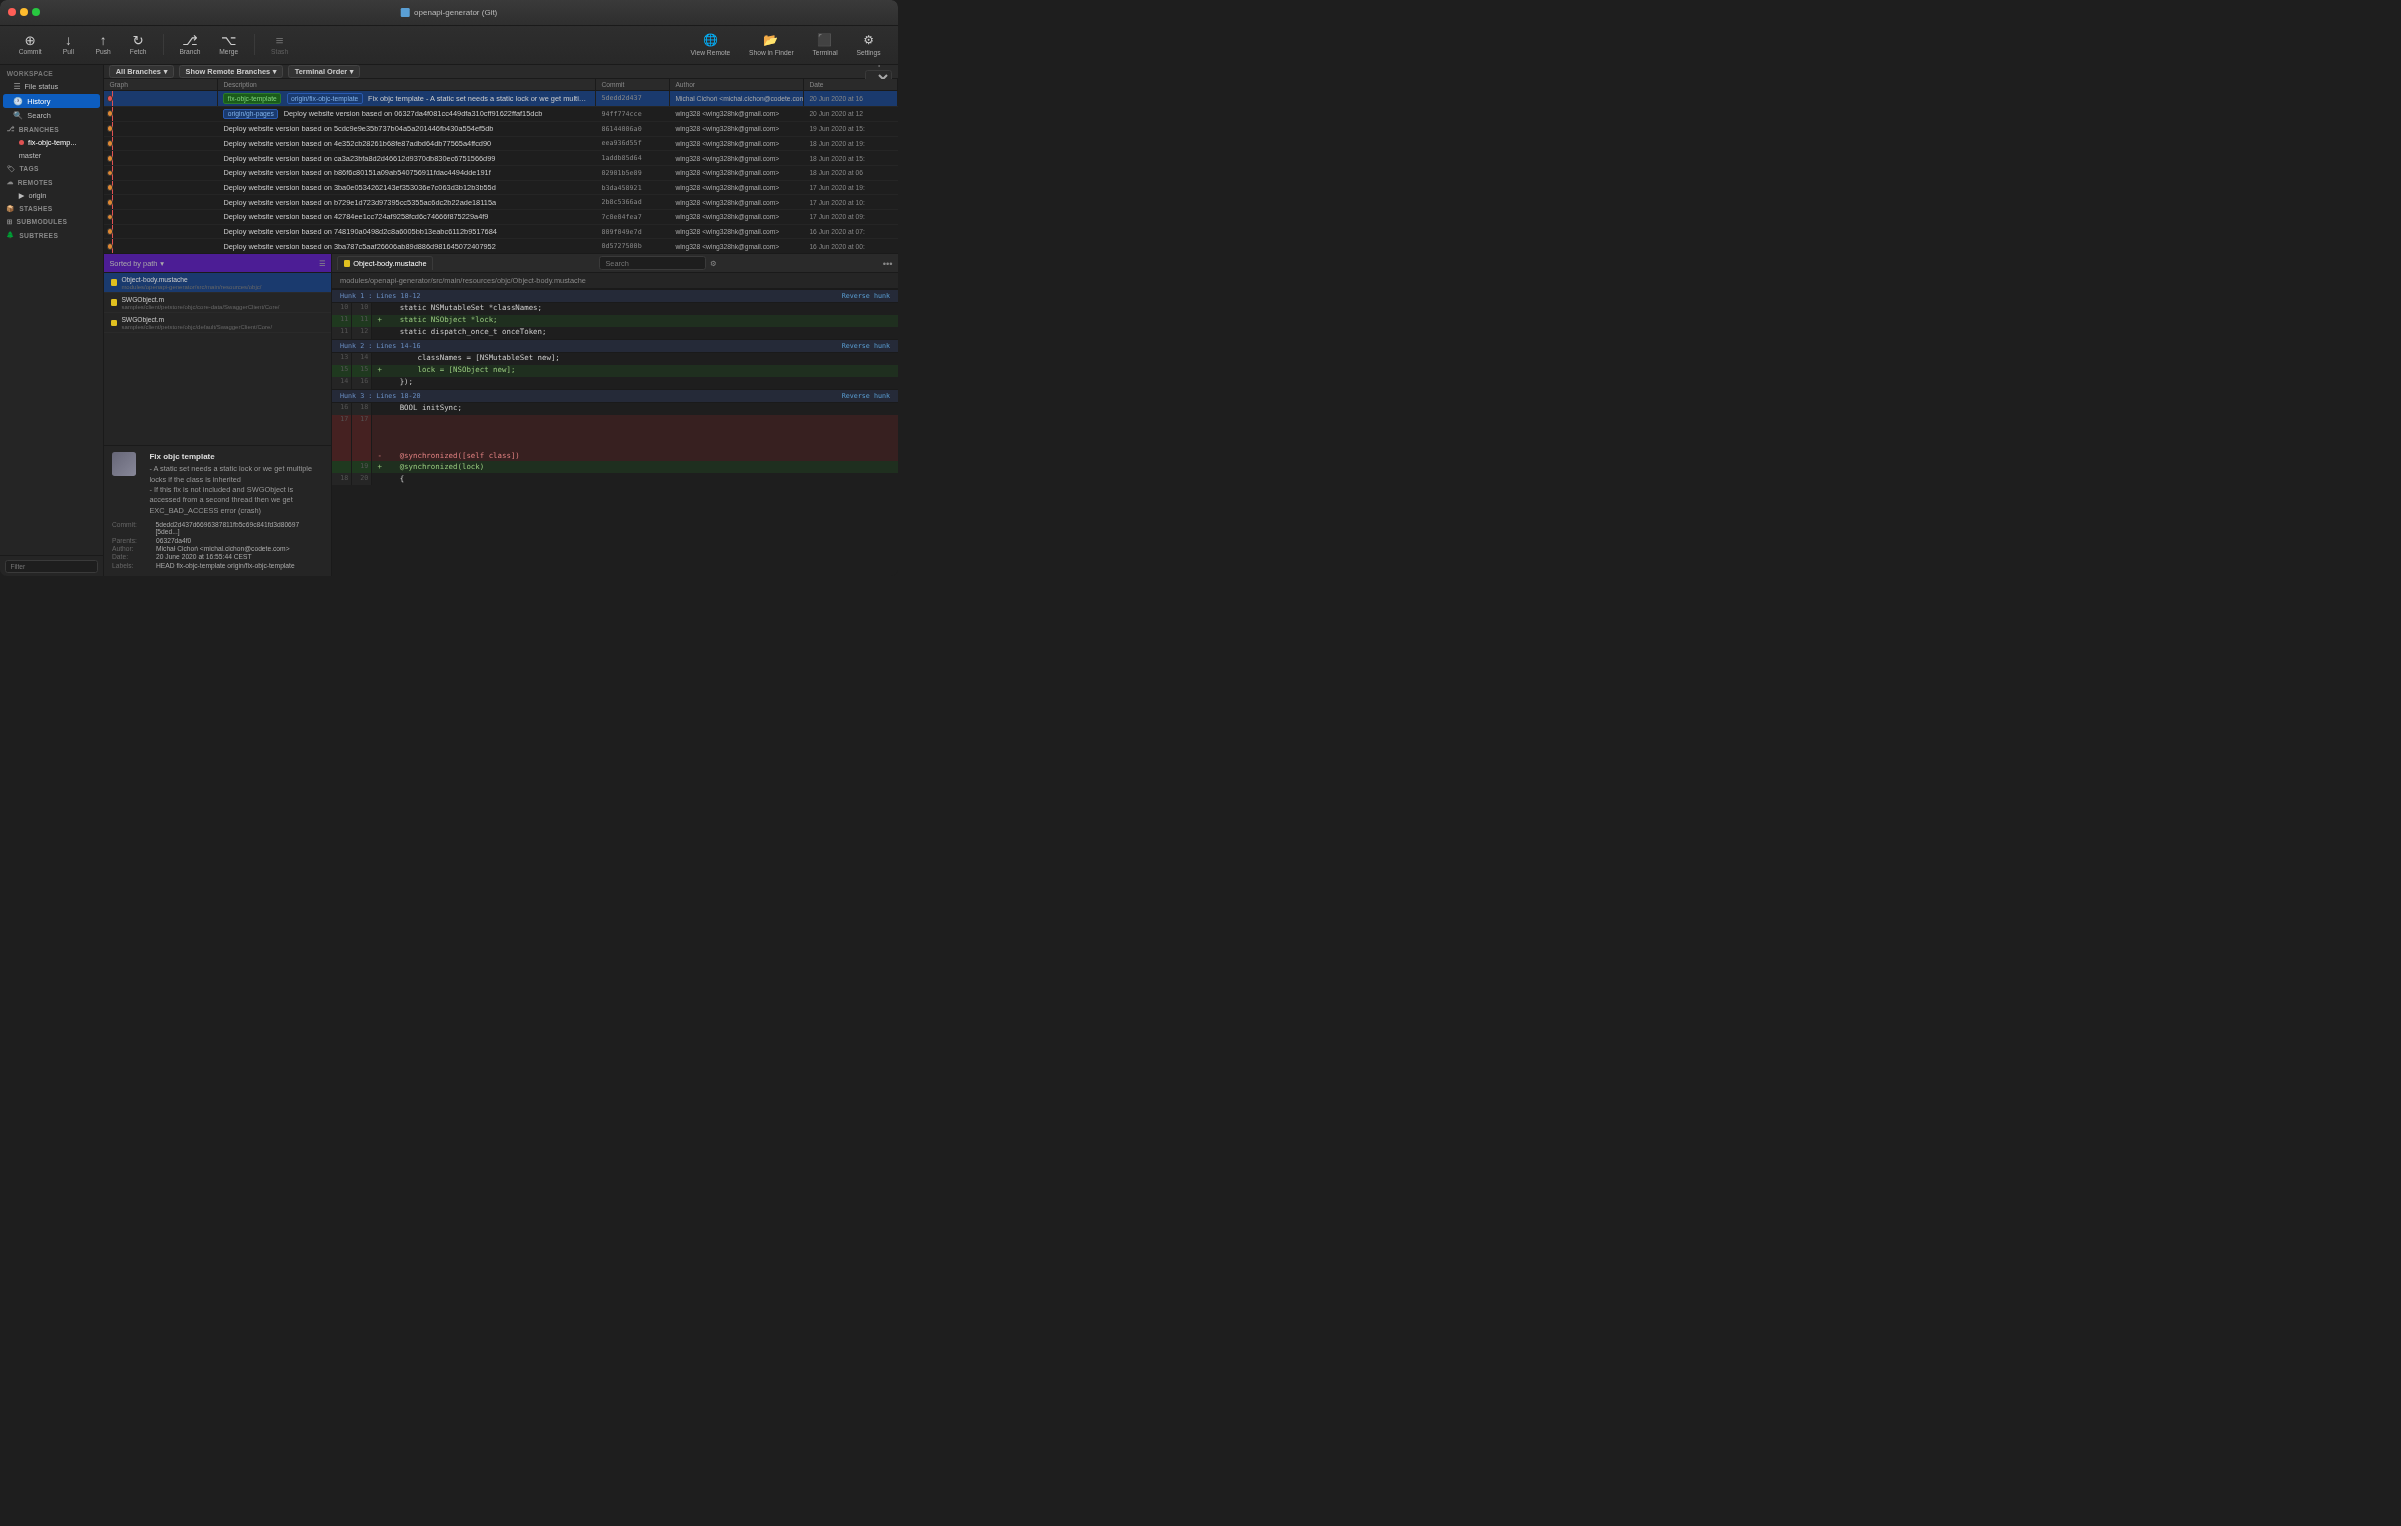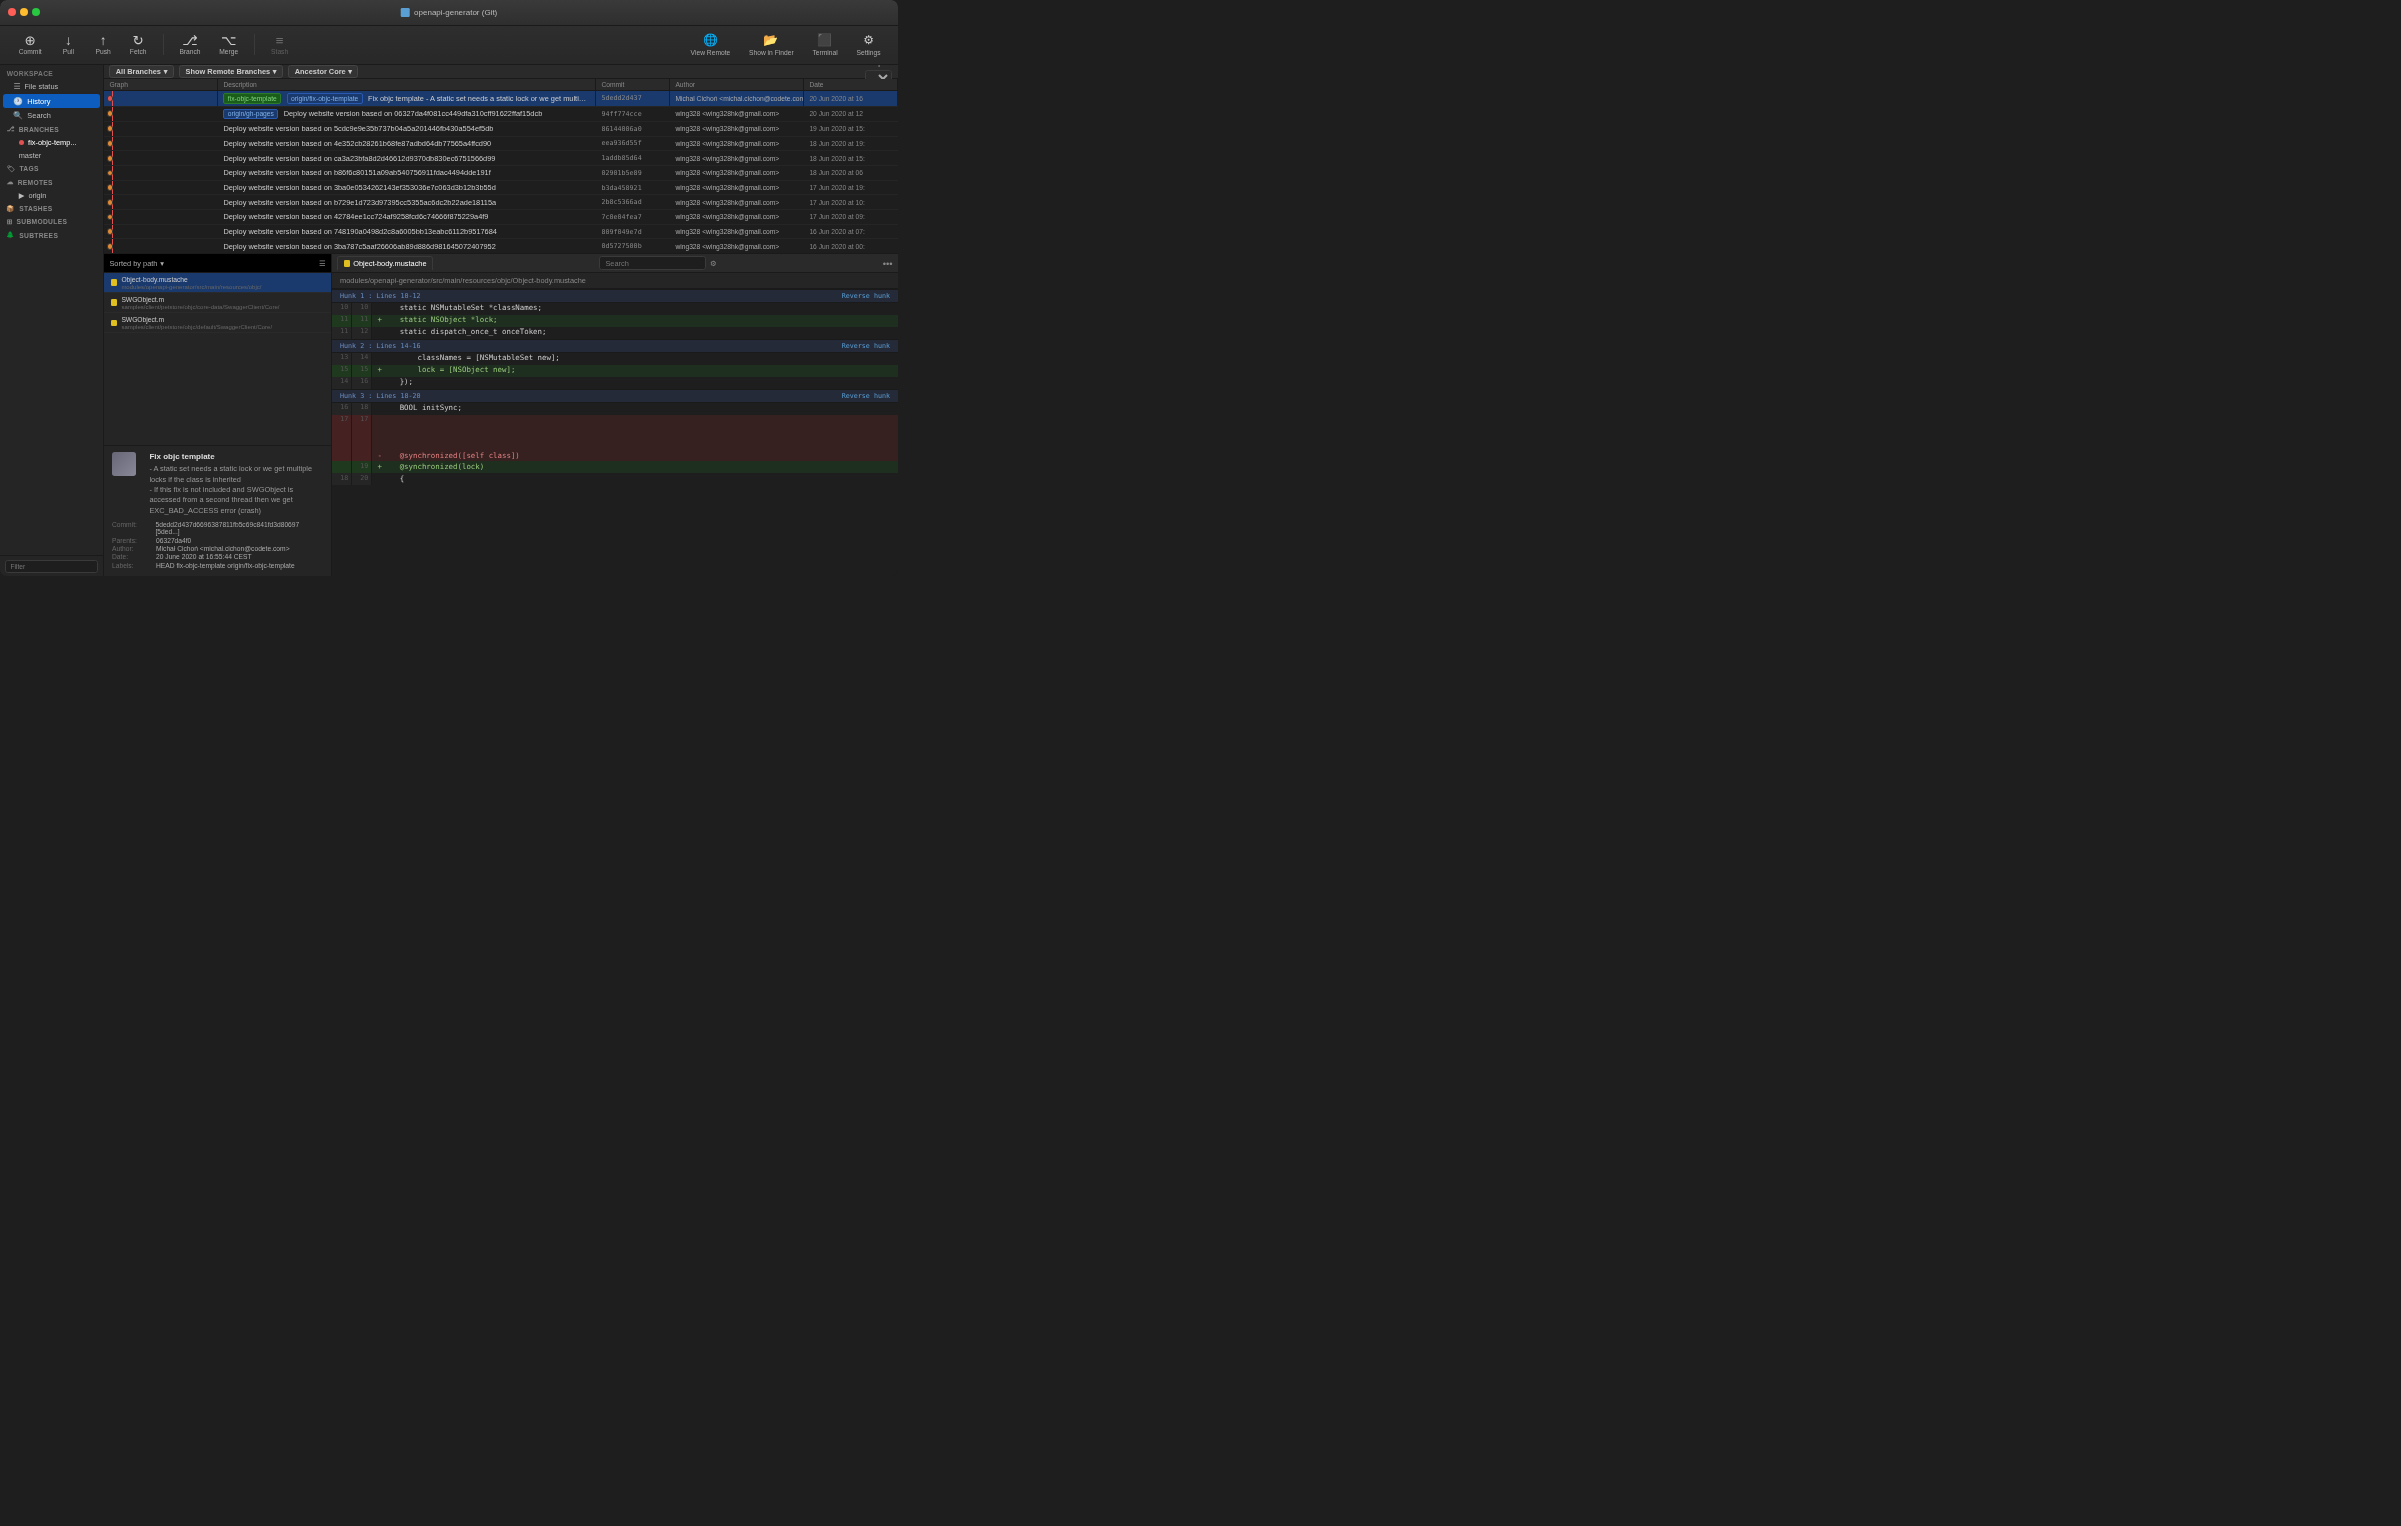--- a/index.html
+++ b/index.html
@@ -335,21 +335,21 @@
     .file-list-panel {
       width: 228px;
       background: #252525;
       border-right: 0.7px solid #1a1a1a;
       display: flex;
       flex-direction: column;
       overflow: hidden;
     }
     .file-list-header {
       height: 19px;
-      background: #000000;
+      background: #4c1d95;
       border-bottom: 0.7px solid #1a1a1a;
       display: flex;
       align-items: center;
       padding: 0 5.4px;
       gap: 11px;
     }
     .sorted-by {
       display: flex;
       align-items: center;
       gap: 2.7px;
@@ -684,21 +684,21 @@
     <div class="history-header">
       <div class="history-dropdown">
         <span>All Branches</span>
         <span>▾</span>
       </div>
       <div class="history-dropdown">
         <span>Show Remote Branches</span>
         <span>▾</span>
       </div>
       <div class="history-dropdown">
-        <span>Ancestor Core</span>
+        <span>Terminal Order</span>
         <span>▾</span>
       </div>
       <div class="history-right jump-to">
         <span>Jump to:</span>
         <select>
           <option></option>
         </select>
       </div>
     </div>
 

